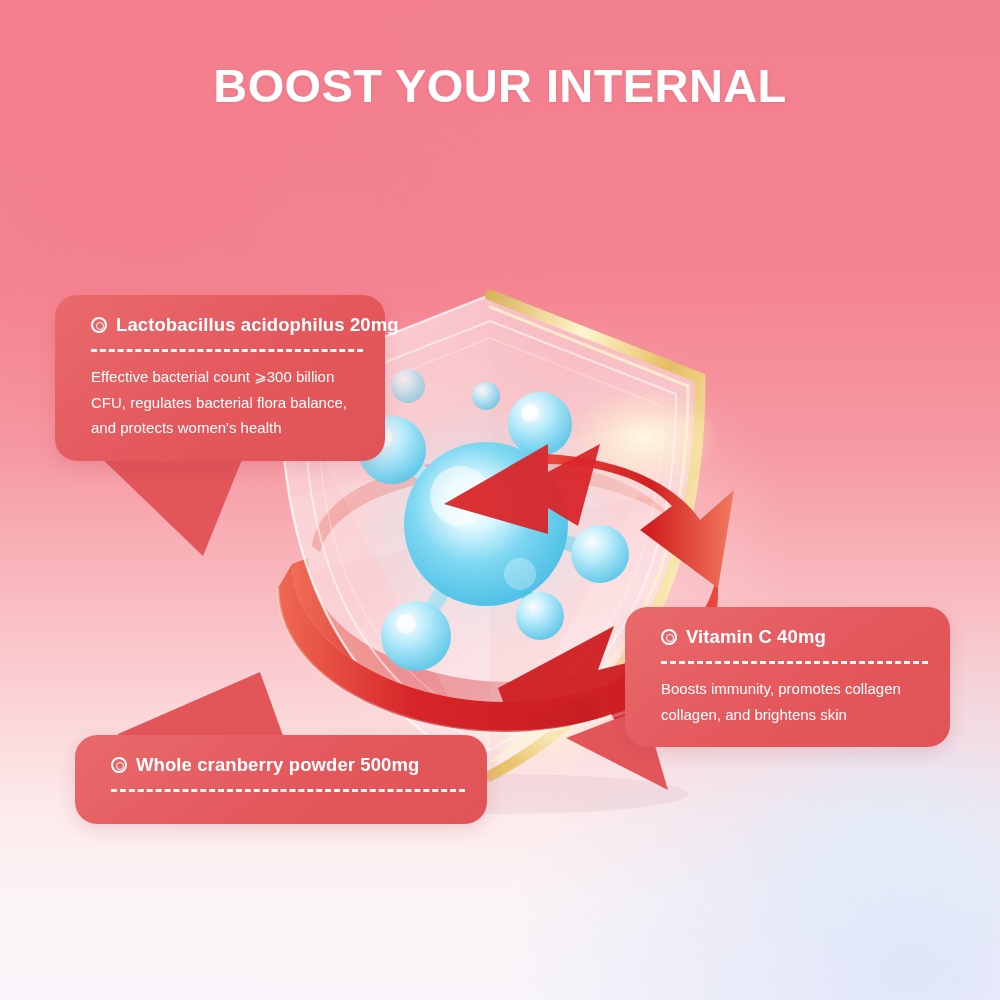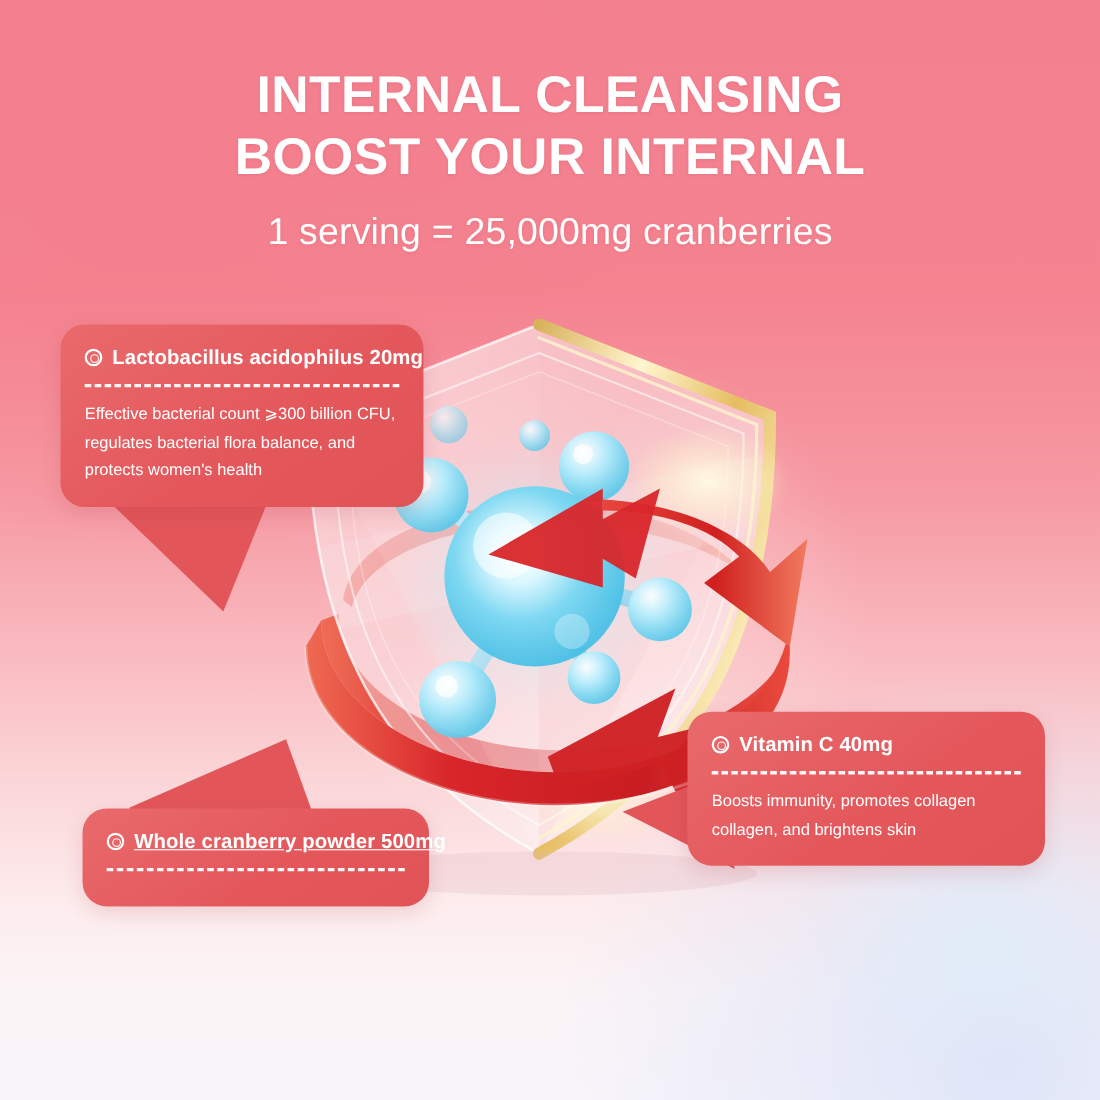--- a/index.html
+++ b/index.html
@@ -50,53 +50,51 @@
 
   
   .shield-stack{ position:absolute; left:248px; top:258px; width:520px; height:560px; }
   .shield-stack svg{ position:absolute; left:0; top:0; }
 
   
   .card{
     position:absolute; border-radius:22px; color:#fff;
     background:linear-gradient(145deg,#e96a6c 0%, #e4585c 55%, #e05356 100%);
     box-shadow:0 6px 18px rgba(170,50,60,.16);
-    padding:18px 22px 20px 22px;
+    padding:18px 22px 20px 36px;
   }
   .card-title{ font-size:18.5px; font-weight:700; line-height:24px; letter-spacing:.1px;
     display:flex; align-items:center; gap:9px; white-space:nowrap; }
   .ring-ico{ display:inline-block; width:16px; height:16px; border:2px solid #fff;
     border-radius:50%; position:relative; flex:0 0 auto; }
   .ring-ico::after{ content:""; position:absolute; left:2.6px; top:2.6px;
     width:6.8px; height:6.8px; border:1.6px solid #fff; border-radius:50%; }
   .dashrule{ height:0; margin:12px 0 12px 0;
     border-top:3px dashed #ffffff; opacity:.95; }
   .card-body{ font-size:15px; line-height:25.5px; font-weight:400; }
 
   #card-probiotic{ left:55px; top:295px; width:330px; }
-  #card-cranberry{ left:75px; top:735px; width:315px;text-decoration:underline; }
-  #card-vitc{ left:625px; top:647px; width:325px; }
+  #card-cranberry{ left:75px; top:735px; width:412px; }
+  #card-vitc{ left:625px; top:607px; width:325px; }
 
   .tail{ position:absolute; overflow:visible; }
 </style>
 </head>
 <body>
 
 <div id="stage">
 
   <div class="bg-base"></div>
   <div class="bg-warm"></div>
   <div class="bg-glowc"></div>
   <div class="bg-cool"></div>
   <div class="bg-cool2"></div>
 
   <div class="head-wrap">
-    <div class="head-line">INTERNAL CLEANSING</div>
     <div class="head-line">BOOST YOUR INTERNAL</div>
-    <div class="sub-line">1 serving = 25,000mg cranberries</div>
   </div>
 
   <div class="shield-stack">
     <svg width="520" height="560" viewBox="0 0 520 560">
       <defs>
         <linearGradient id="gGlass" x1="0" y1="0" x2="1" y2="1">
           <stop offset="0%" stop-color="#ffffff" stop-opacity=".62"></stop>
           <stop offset="42%" stop-color="#fadfe2" stop-opacity=".48"></stop>
           <stop offset="100%" stop-color="#ffffff" stop-opacity=".70"></stop>
         </linearGradient>

